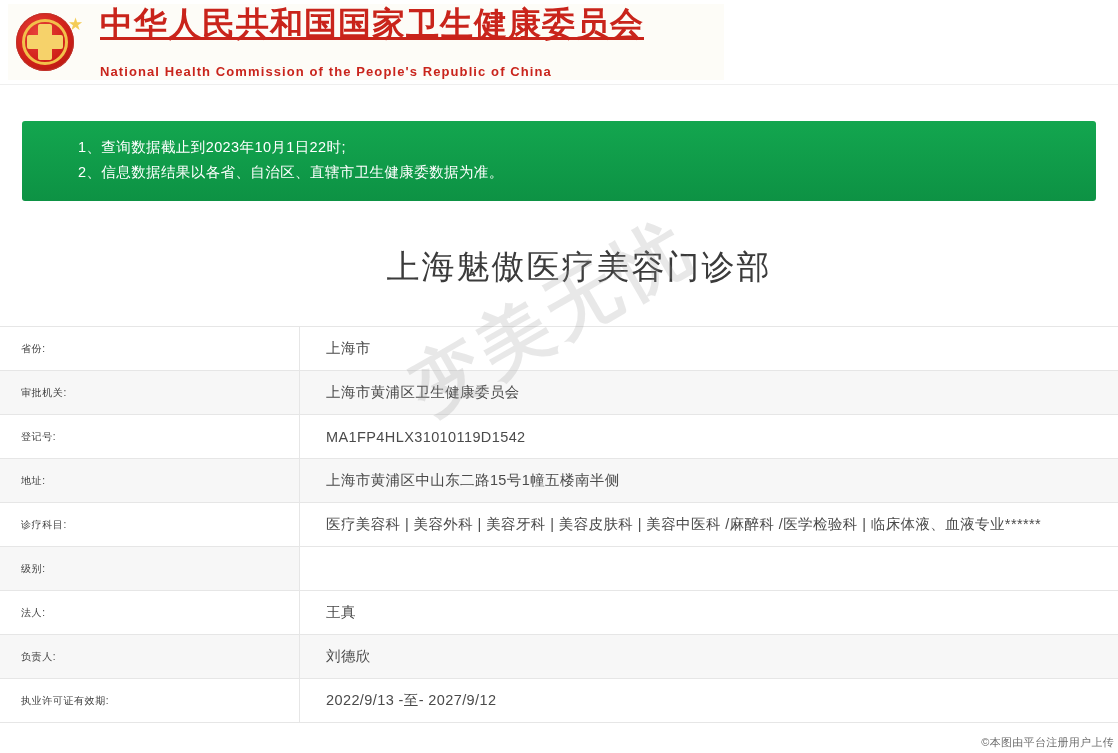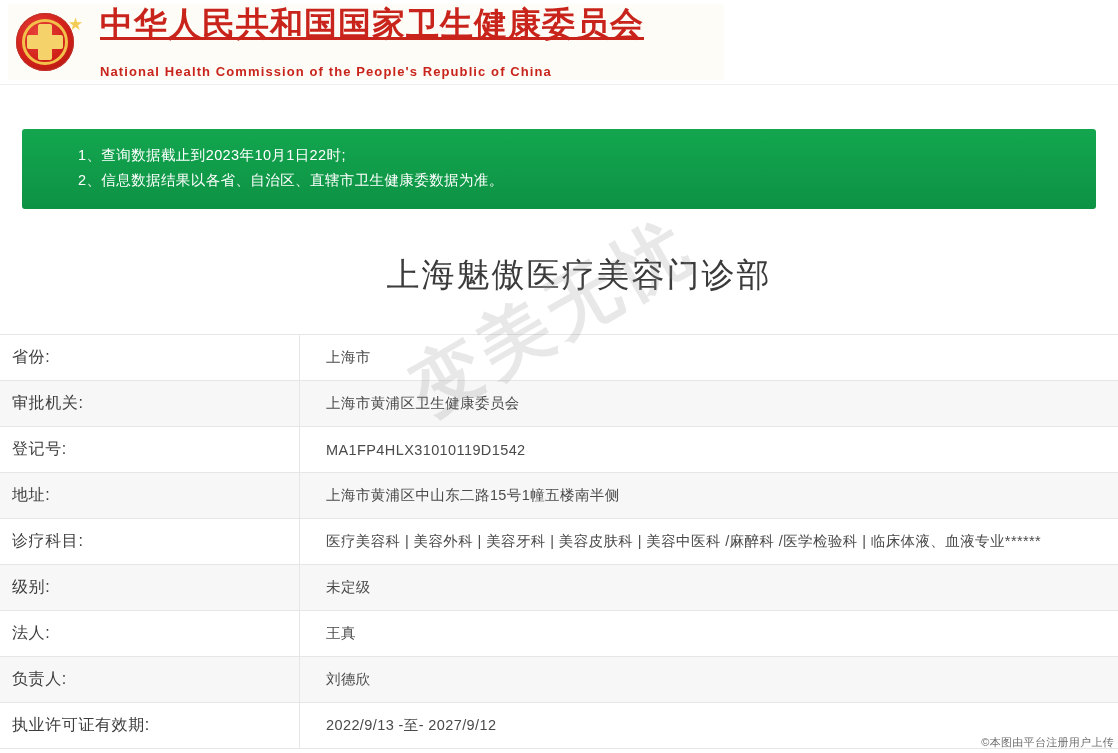--- a/index.html
+++ b/index.html
@@ -112,21 +112,20 @@
     padding: 36px 22px 0 22px;
   }
   .notice {
     background: #119d4b;
     background: linear-gradient(180deg, #13a64f 0%, #0d9244 100%);
     color: #ffffff;
     border-radius: 3px;
     padding: 14px 18px 16px 56px;
     box-sizing: border-box;
     width: 1074px;
-    margin-top: 8px;
   }
   .notice-line {
     font-size: 14.5px;
     line-height: 25px;
     letter-spacing: 0.4px;
     white-space: nowrap;
   }
 
   
   .facility-name {
@@ -147,22 +146,22 @@
   .row {
     display: flex;
     border-bottom: 1px solid #e6e6e6;
     min-height: 43px;
     align-items: stretch;
   }
   .row .label {
     width: 300px;
     flex: none;
     box-sizing: border-box;
-    padding: 12px 0 12px 12px;
-    font-size: 16px;
+    padding: 12px 0 12px 21px;
+    font-size: 10px;
     color: #3d3d3d;
     letter-spacing: 0.6px;
     background: #ffffff;
     border-right: 1px solid #e6e6e6;
     display: flex;
     align-items: center;
   }
   .row .value {
     flex: 1;
     box-sizing: border-box;
@@ -248,21 +247,20 @@
   <div class="row alt">
     <div class="label">地址:</div>
     <div class="value">上海市黄浦区中山东二路15号1幢五楼南半侧</div>
   </div>
   <div class="row">
     <div class="label">诊疗科目:</div>
     <div class="value">医疗美容科 | 美容外科 | 美容牙科 | 美容皮肤科 | 美容中医科 /麻醉科 /医学检验科 | 临床体液、血液专业******</div>
   </div>
   <div class="row alt">
     <div class="label">级别:</div>
-    <div class="value">未定级</div>
   </div>
   <div class="row">
     <div class="label">法人:</div>
     <div class="value">王真</div>
   </div>
   <div class="row alt">
     <div class="label">负责人:</div>
     <div class="value">刘德欣</div>
   </div>
   <div class="row">

